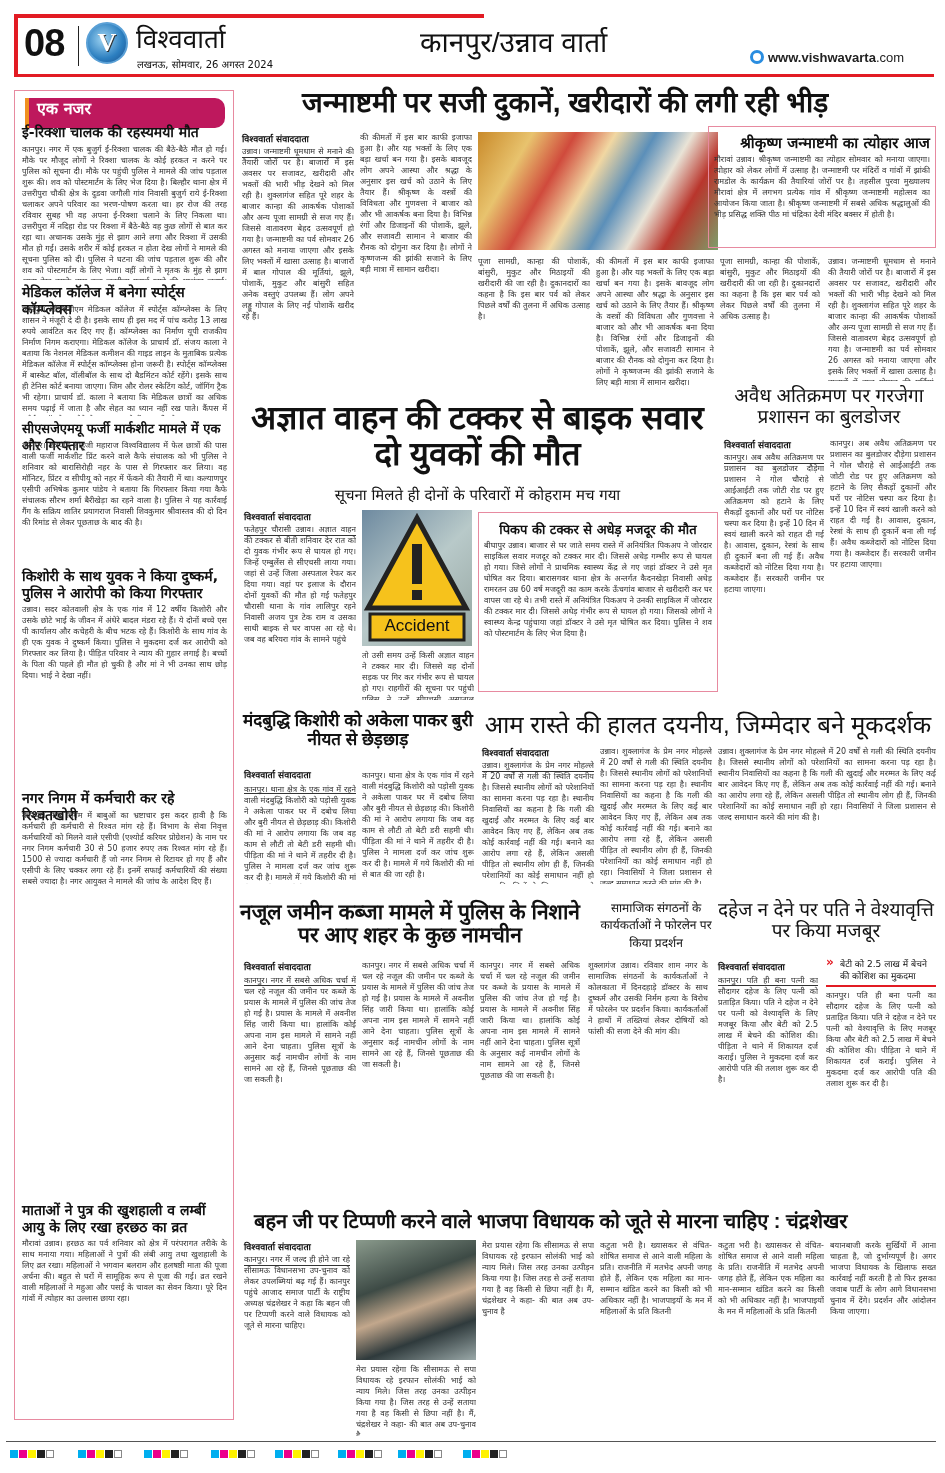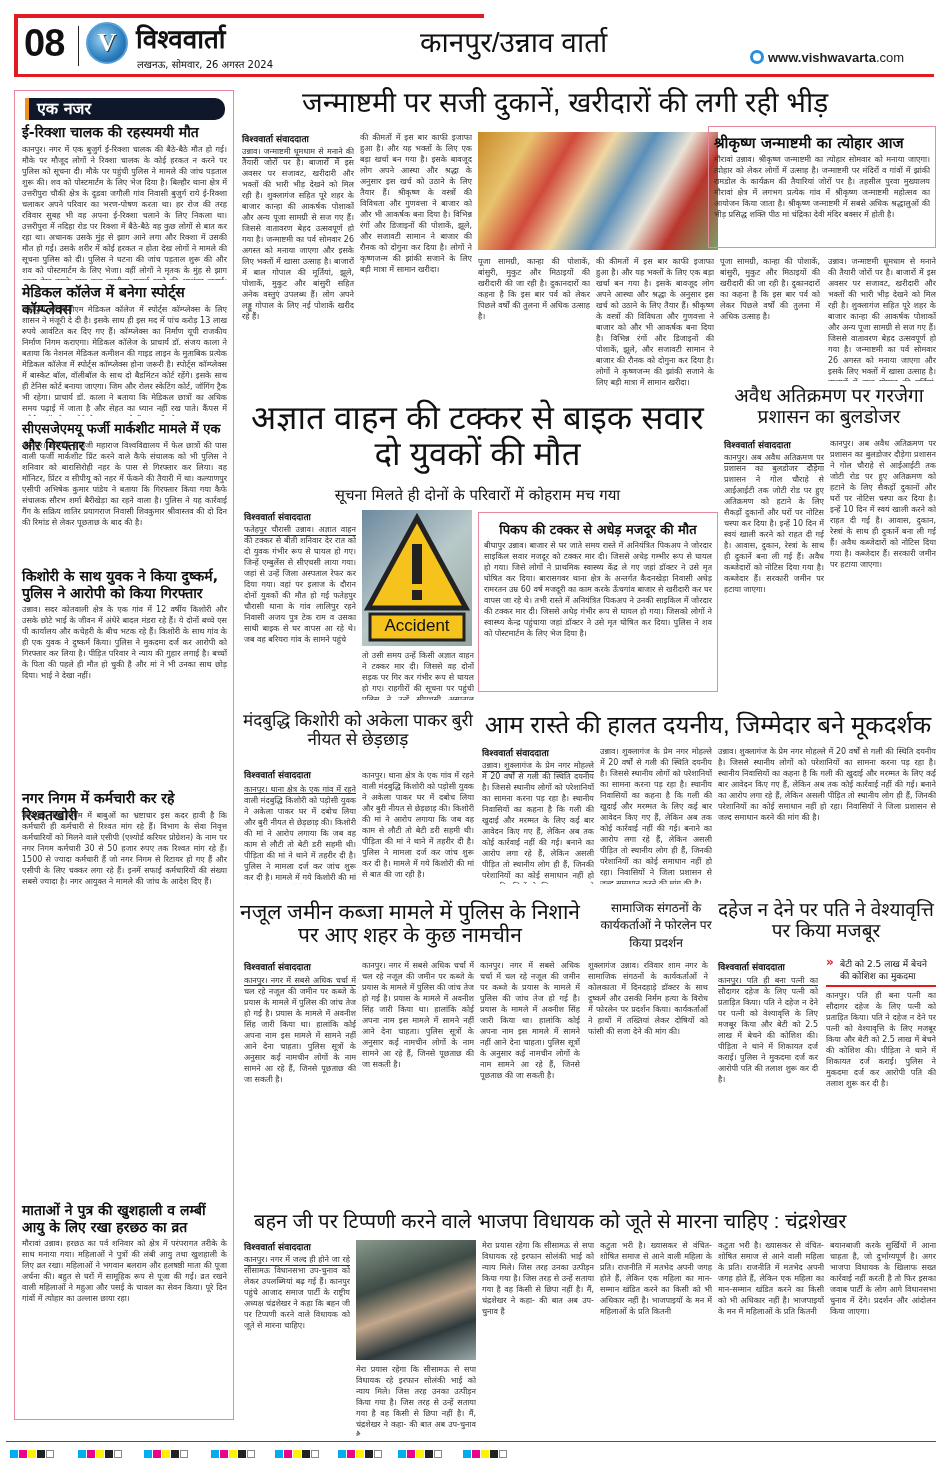--- a/index.html
+++ b/index.html
@@ -3,34 +3,34 @@
 <meta charset="utf-8">
 <style>
 *{box-sizing:border-box;margin:0;padding:0}
 body{width:945px;height:1473px;background:#fff;font-family:"DejaVu Sans","Liberation Sans",sans-serif;color:#111;position:relative;overflow:hidden}
 .abs{position:absolute}
 .masthead-box{position:absolute;left:14px;top:14px;width:470px;height:62px;border:4px solid #e21b23;border-right:none;border-bottom:none}
 .page-no{position:absolute;left:24px;top:22px;font-size:38px;font-weight:bold;font-family:"Liberation Sans",sans-serif;letter-spacing:-1px}
 .vbar{position:absolute;left:78px;top:26px;width:1px;height:40px;background:#222}
 .logo{position:absolute;left:86px;top:22px;width:42px;height:42px;border-radius:50%;background:radial-gradient(circle at 40% 40%,#9fd4f2,#2c7fc0 60%,#1a4d8a);border:2px solid #5aa0d6;display:flex;align-items:center;justify-content:center}
 .logo span{font-size:26px;font-weight:bold;color:#fff;font-family:"Liberation Serif",serif;text-shadow:1px 1px 0 #333}
-.brand{position:absolute;left:136px;top:20px;font-size:26px;font-weight:bold}
+.brand{position:absolute;left:136px;top:20px;font-size:26px;font-weight:normal}
 .dateline{position:absolute;left:137px;top:57px;font-size:10px}
 .section-title{position:absolute;left:420px;top:22px;font-size:28px;font-family:"Liberation Sans",sans-serif}
 .site{position:absolute;left:750px;top:50px;font-size:13px;font-weight:bold;color:#222;font-family:"Liberation Sans",sans-serif}
 .site .com{font-weight:normal}
 .ie{display:inline-block;width:14px;height:14px;border-radius:50%;border:3px solid #2a8de0;margin-right:4px;vertical-align:-2px}
 .redline{position:absolute;left:14px;top:74px;width:920px;height:3px;background:#e21b23}
 .left-col{position:absolute;left:14px;top:90px;width:220px;height:1330px;border:1px solid #e78aa0;background:#fff}
-.eknazar{position:absolute;left:25px;top:98px;width:200px;height:22px;background:#0f172a;border-radius:0 10px 10px 0;border-left:4px solid #f09020}
+.eknazar{position:absolute;left:25px;top:98px;width:200px;height:30px;background:#be185d;border-radius:0 10px 10px 0;border-left:4px solid #f09020}
 .eknazar span{color:#fff;font-weight:bold;font-size:16px;line-height:22px;padding-left:8px}
 .lh{position:absolute;left:22px;font-weight:bold;font-size:14px;line-height:17px;width:205px}
 .body{font-size:8px;line-height:11px;color:#333;text-align:justify;overflow:hidden}
 .lb{position:absolute;left:22px;width:205px}
-.hl-big{position:absolute;font-weight:normal;text-align:center;line-height:1.1;font-family:"Liberation Sans",sans-serif}
+.hl-big{position:absolute;font-weight:bold;text-align:center;line-height:1.1;font-family:"Liberation Sans",sans-serif}
 .byline{position:absolute;font-size:9px;font-weight:bold;border-bottom:1px solid #333;padding-bottom:12px}
 .photo{position:absolute;overflow:hidden}
 .box-pink{position:absolute;border:1px solid #e78aa0}
 .cmyk{position:absolute;top:1450px;display:flex;gap:1px}
 .cmyk div{width:8px;height:8px}
 .sw-c{background:#00aeef}.sw-m{background:#ec008c}.sw-y{background:#fff200}.sw-k{background:#222}
 .sw-r{border:1px solid #888;background:#fff}
 .rule-bottom{position:absolute;left:6px;top:1441px;width:930px;height:1px;background:#555}
 </style>
 </head>
@@ -71,21 +71,21 @@
 
 <div class="hl-big" style="left:240px;top:88px;width:480px;font-size:28px;text-align:left;padding-left:62px;white-space:nowrap">जन्माष्टमी पर सजी दुकानें, खरीदारों की लगी रही भीड़</div>
 <div class="byline" style="left:242px;top:132px;width:110px">विश्ववार्ता संवाददाता</div>
 <div class="abs body" style="left:242px;top:146px;width:112px;height:244px">उन्नाव। जन्माष्टमी धूमधाम से मनाने की तैयारी जोरों पर है। बाजारों में इस अवसर पर सजावट, खरीदारी और भक्तों की भारी भीड़ देखने को मिल रही है। शुक्लागंज सहित पूरे शहर के बाजार कान्हा की आकर्षक पोशाकों और अन्य पूजा सामग्री से सज गए हैं। जिससे वातावरण बेहद उत्सवपूर्ण हो गया है। जन्माष्टमी का पर्व सोमवार 26 अगस्त को मनाया जाएगा और इसके लिए भक्तों में खासा उत्साह है। बाजारों में बाल गोपाल की मूर्तियां, झूले, पोशाकें, मुकुट और बांसुरी सहित अनेक वस्तुएं उपलब्ध हैं। लोग अपने लड्डू गोपाल के लिए नई पोशाकें खरीद रहे हैं।</div>
 <div class="abs body" style="left:360px;top:132px;width:112px;height:258px">की कीमतों में इस बार काफी इजाफा हुआ है। और यह भक्तों के लिए एक बड़ा खर्चा बन गया है। इसके बावजूद लोग अपने आस्था और श्रद्धा के अनुसार इस खर्च को उठाने के लिए तैयार हैं। श्रीकृष्ण के वस्त्रों की विविधता और गुणवत्ता ने बाजार को और भी आकर्षक बना दिया है। विभिन्न रंगों और डिजाइनों की पोशाकें, झूले, और सजावटी सामान ने बाजार की रौनक को दोगुना कर दिया है। लोगों ने कृष्णजन्म की झांकी सजाने के लिए बड़ी मात्रा में सामान खरीदा।</div>
 <div class="photo" style="left:478px;top:132px;width:240px;height:118px;background:linear-gradient(120deg,#c98a2a 0%,#e8c36e 18%,#d04a3c 32%,#f1d7a2 45%,#5b8fb9 58%,#e9e3d6 70%,#b9352c 82%,#7c9f6a 100%)"></div>
 <div class="abs body" style="left:478px;top:256px;width:112px;height:134px">पूजा सामग्री, कान्हा की पोशाकें, बांसुरी, मुकुट और मिठाइयों की खरीदारी की जा रही है। दुकानदारों का कहना है कि इस बार पर्व को लेकर पिछले वर्षों की तुलना में अधिक उत्साह है।</div>
 <div class="abs body" style="left:596px;top:256px;width:118px;height:134px">की कीमतों में इस बार काफी इजाफा हुआ है। और यह भक्तों के लिए एक बड़ा खर्चा बन गया है। इसके बावजूद लोग अपने आस्था और श्रद्धा के अनुसार इस खर्च को उठाने के लिए तैयार हैं। श्रीकृष्ण के वस्त्रों की विविधता और गुणवत्ता ने बाजार को और भी आकर्षक बना दिया है। विभिन्न रंगों और डिजाइनों की पोशाकें, झूले, और सजावटी सामान ने बाजार की रौनक को दोगुना कर दिया है। लोगों ने कृष्णजन्म की झांकी सजाने के लिए बड़ी मात्रा में सामान खरीदा।</div>
 
 <div class="box-pink" style="left:708px;top:126px;width:228px;height:122px"></div>
-<div class="abs" style="left:714px;top:132px;width:216px;font-size:15px;font-weight:bold;text-align:left">श्रीकृष्ण जन्माष्टमी का त्योहार आज</div>
+<div class="abs" style="left:714px;top:132px;width:216px;font-size:15px;font-weight:bold;text-align:right">श्रीकृष्ण जन्माष्टमी का त्योहार आज</div>
 <div class="abs body" style="left:714px;top:154px;width:216px;height:90px">मौरावां उन्नाव। श्रीकृष्ण जन्माष्टमी का त्योहार सोमवार को मनाया जाएगा। त्योहार को लेकर लोगों में उत्साह है। जन्माष्टमी पर मंदिरों व गांवों में झांकी रामडोल के कार्यक्रम की तैयारियां जोरों पर है। तहसील पुरवा मुख्यालय मौरावां क्षेत्र में लगभग प्रत्येक गांव में श्रीकृष्ण जन्माष्टमी महोत्सव का आयोजन किया जाता है। श्रीकृष्ण जन्माष्टमी में सबसे अधिक श्रद्धालुओं की भीड़ प्रसिद्ध शक्ति पीठ मां चंद्रिका देवी मंदिर बक्सर में होती है।</div>
 <div class="abs body" style="left:720px;top:256px;width:100px;height:125px">पूजा सामग्री, कान्हा की पोशाकें, बांसुरी, मुकुट और मिठाइयों की खरीदारी की जा रही है। दुकानदारों का कहना है कि इस बार पर्व को लेकर पिछले वर्षों की तुलना में अधिक उत्साह है।</div>
 <div class="abs body" style="left:828px;top:256px;width:108px;height:125px">उन्नाव। जन्माष्टमी धूमधाम से मनाने की तैयारी जोरों पर है। बाजारों में इस अवसर पर सजावट, खरीदारी और भक्तों की भारी भीड़ देखने को मिल रही है। शुक्लागंज सहित पूरे शहर के बाजार कान्हा की आकर्षक पोशाकों और अन्य पूजा सामग्री से सज गए हैं। जिससे वातावरण बेहद उत्सवपूर्ण हो गया है। जन्माष्टमी का पर्व सोमवार 26 अगस्त को मनाया जाएगा और इसके लिए भक्तों में खासा उत्साह है। बाजारों में बाल गोपाल की मूर्तियां, झूले, पोशाकें, मुकुट और बांसुरी सहित अनेक वस्तुएं उपलब्ध हैं। लोग अपने लड्डू गोपाल के लिए नई पोशाकें खरीद रहे हैं।</div>
 
 <div class="hl-big" style="left:240px;top:400px;width:475px;font-size:33px">अज्ञात वाहन की टक्कर से बाइक सवार दो युवकों की मौत</div>
 <div class="abs" style="left:240px;top:484px;width:475px;font-size:15px;text-align:center">सूचना मिलते ही दोनों के परिवारों में कोहराम मच गया</div>
 <div class="byline" style="left:244px;top:510px;width:112px">विश्ववार्ता संवाददाता</div>
 <div class="abs body" style="left:244px;top:524px;width:112px;height:176px">फतेहपुर चौरासी उन्नाव। अज्ञात वाहन की टक्कर से बीती शनिवार देर रात को दो युवक गंभीर रूप से घायल हो गए। जिन्हें एम्बुलेंस से सीएचसी लाया गया। जहां से उन्हें जिला अस्पताल रेफर कर दिया गया। वहां पर इलाज के दौरान दोनों युवकों की मौत हो गई फतेहपुर चौरासी थाना के गांव लालिपुर रहने निवासी अजय पुत्र टेक राम व उसका साथी बाइक से घर वापस आ रहे थे। जब वह बरियरा गांव के सामने पहुंचे</div>
 <div class="photo" style="left:362px;top:510px;width:110px;height:136px;background:linear-gradient(135deg,#6e8aa0,#b8c9c9 50%,#95a5a0)">
   <svg width="110" height="136" viewBox="0 0 110 136">

